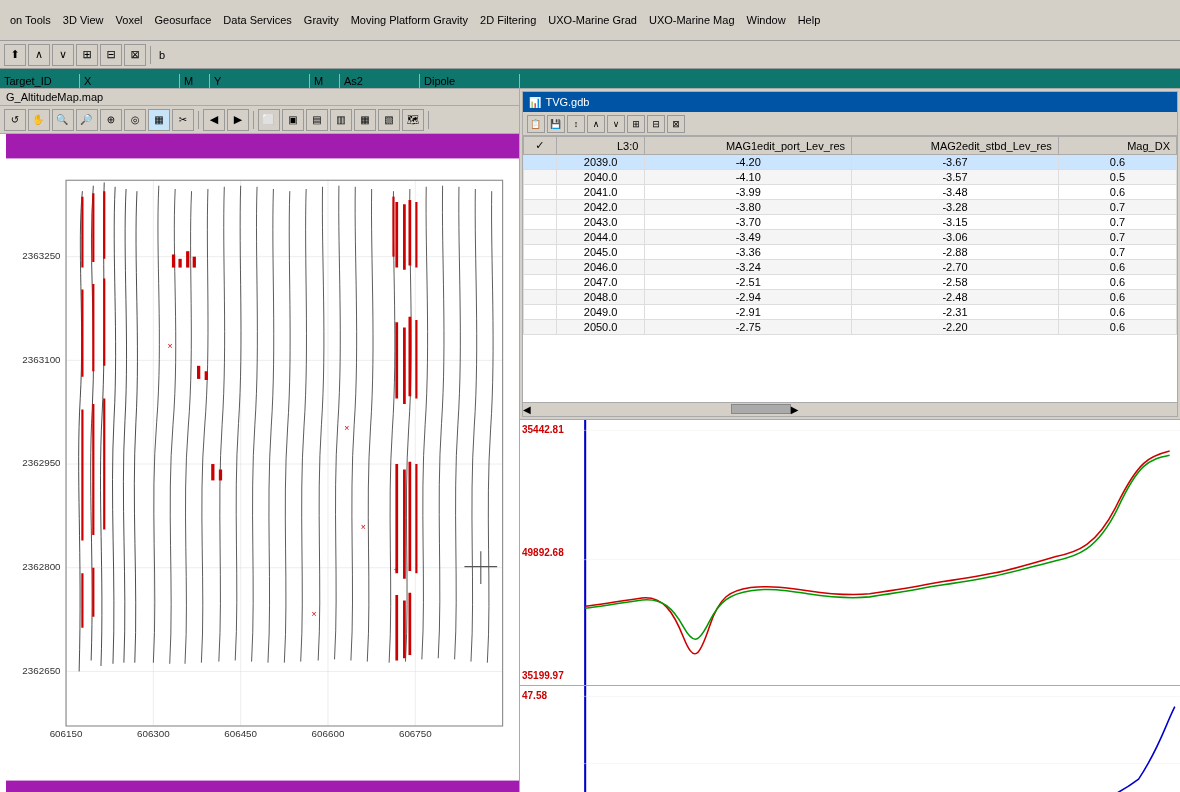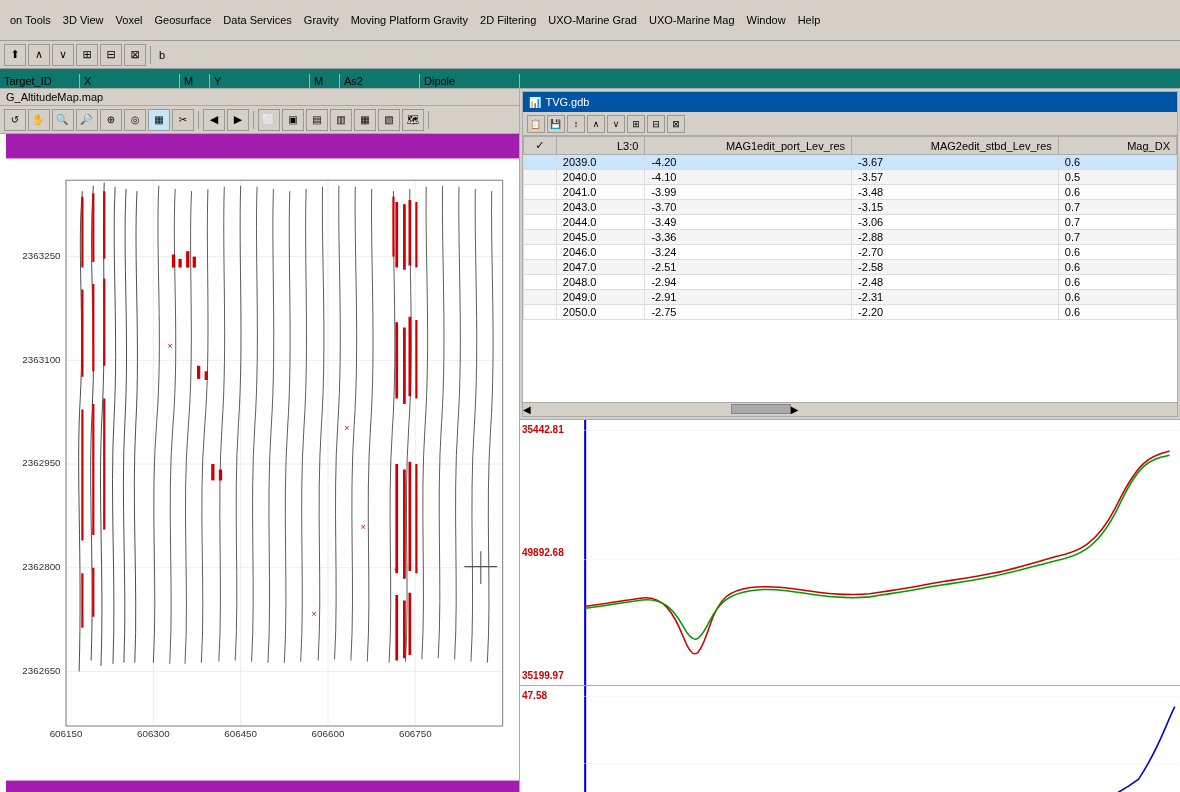--- a/index.html
+++ b/index.html
@@ -145,21 +145,21 @@
       background: #d4d0c8;
       border: 1px solid #aaa;
       padding: 2px 6px;
       text-align: right;
       font-weight: normal;
       white-space: nowrap;
     }
     .data-table td {
       border: 1px solid #ddd;
       padding: 1px 6px;
-      text-align: left;
+      text-align: center;
       white-space: nowrap;
     }
     .data-table tr:nth-child(even) { background: #f5f5f5; }
     .data-table tr.selected { background: #cce5ff; }
     .col-check { width: 20px; text-align: center !important; }
     .col-l3 { width: 60px; }
     .col-mag1 { width: 140px; }
     .col-mag2 { width: 140px; }
     .col-magdx { width: 80px; }
 
@@ -420,20 +420,27 @@
     </tr>
               <tr>
       <td class="col-check"></td>
       <td class="col-l3">2041.0</td>
       <td class="col-mag1">-3.99</td>
       <td class="col-mag2">-3.48</td>
       <td class="col-magdx">0.6</td>
     </tr>
               <tr>
       <td class="col-check"></td>
+      <td class="col-l3">2042.0</td>
+      <td class="col-mag1">-3.80</td>
+      <td class="col-mag2">-3.28</td>
+      <td class="col-magdx">0.7</td>
+    </tr>
+              <tr>
+      <td class="col-check"></td>
       <td class="col-l3">2043.0</td>
       <td class="col-mag1">-3.70</td>
       <td class="col-mag2">-3.15</td>
       <td class="col-magdx">0.7</td>
     </tr>
               <tr>
       <td class="col-check"></td>
       <td class="col-l3">2044.0</td>
       <td class="col-mag1">-3.49</td>
       <td class="col-mag2">-3.06</td>

